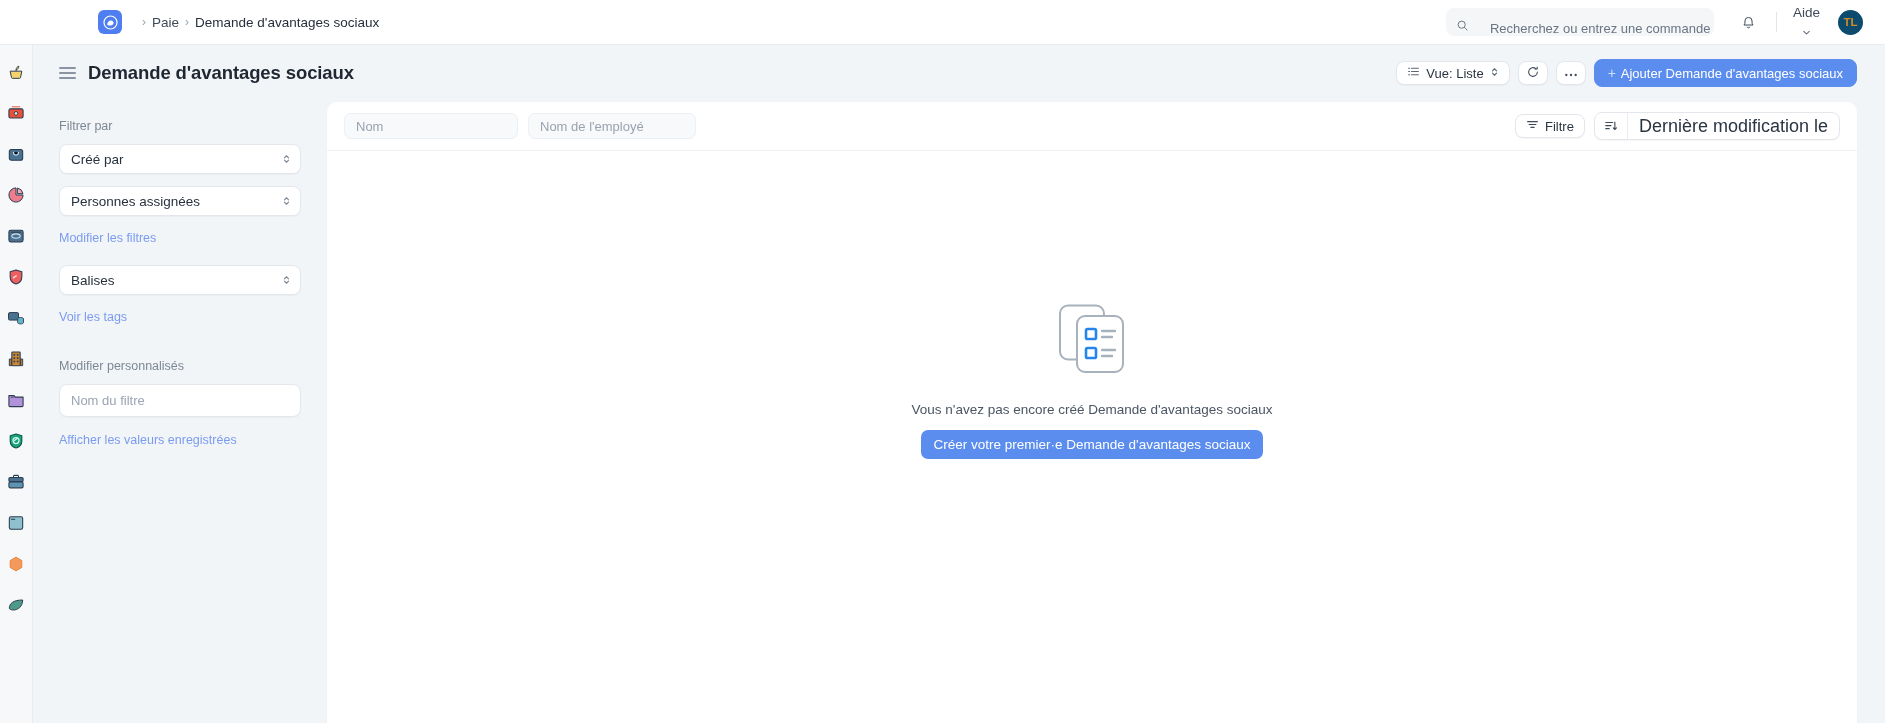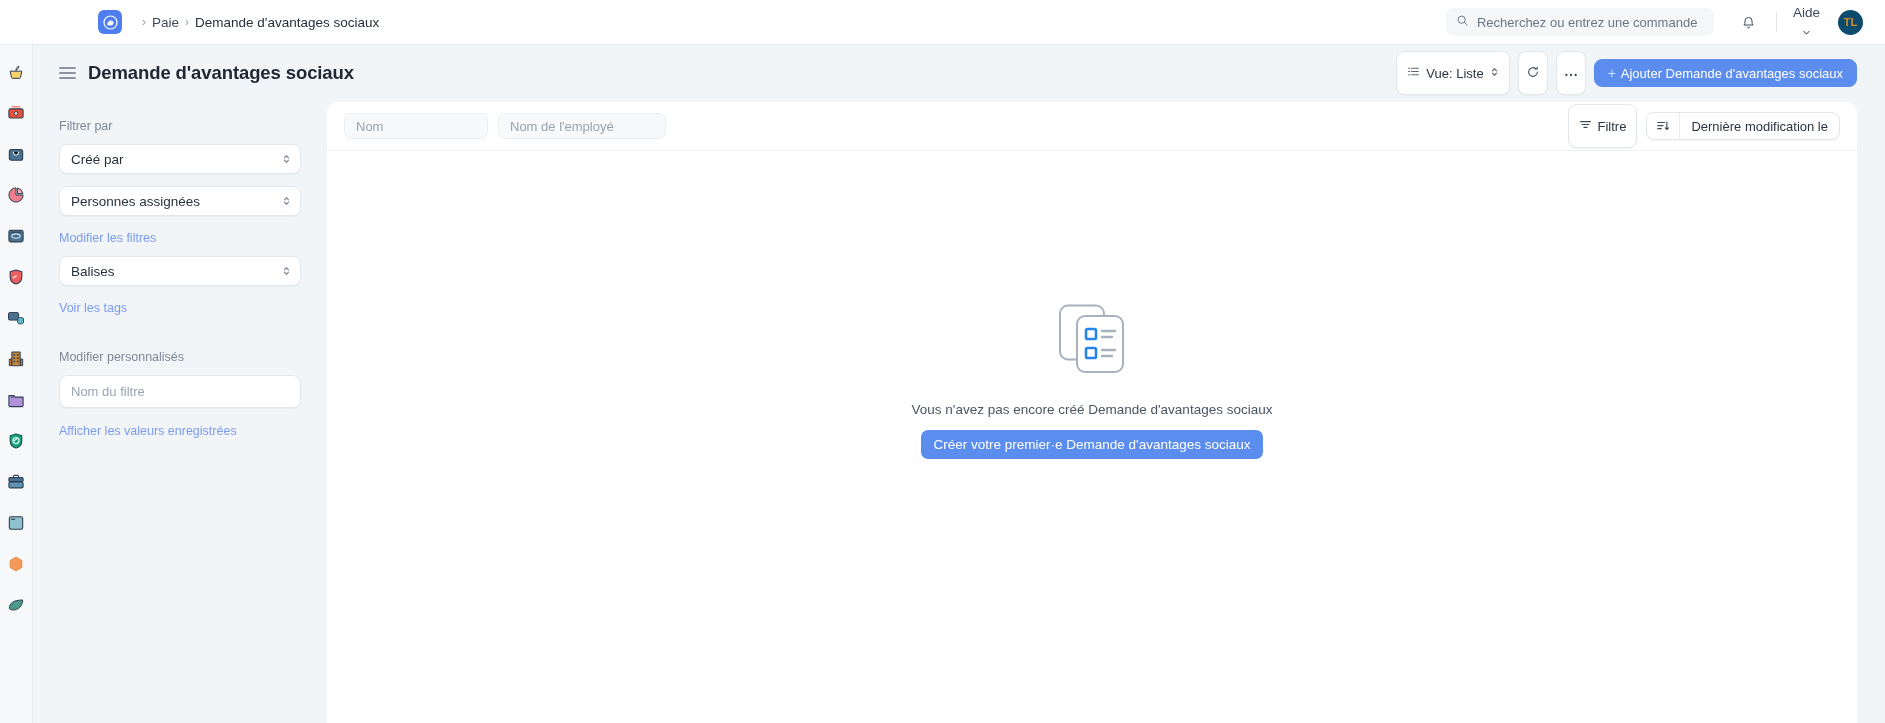--- a/index.html
+++ b/index.html
@@ -26,21 +26,21 @@
     flex: 0 0 24px;
   }
   .breadcrumb { display: flex; align-items: center; margin-left: 14px; font-size: 13.5px; color: #3f4a5a; }
   .bc-sep { color: #9aa4b2; margin: 0 6px; font-size: 12px; }
   .bc-item { color: #3f4a5a; cursor: pointer; white-space: nowrap; }
   .bc-item.current { color: #26303d; }
 
   .nav-right { margin-left: auto; display: flex; align-items: center; gap: 0; }
   .searchbox {
     width: 268px; height: 28px; background: #f4f6f8; border-radius: 8px;
-    display: flex; align-items: center; padding: 0 10px; gap: 8px;
+    display: flex; align-items: flex-end; padding: 0 10px; gap: 21px;
   }
   .searchbox .ph { font-size: 13px; color: #6b7684; white-space: nowrap; }
   .bell-btn { width: 34px; height: 30px; display: flex; align-items: center; justify-content: center; margin-left: 18px; cursor: pointer; }
   .nav-divider { width: 1px; height: 20px; background: #e2e6eb; margin: 0 10px; }
   .help { display: flex; align-items: center; gap: 5px; font-size: 13.5px; color: #3f4a5a; cursor: pointer; padding: 0 6px; flex-direction: column; }
   .avatar {
     width: 25px; height: 25px; border-radius: 50%;
     background: #0c4a6e; color: #d08c22;
     font-size: 11.5px; font-weight: bold;
     display: flex; align-items: center; justify-content: center;
@@ -72,21 +72,21 @@
     display: flex; align-items: center;
     padding: 0 28px 0 26px; gap: 12px;
   }
   .ham { width: 17px; display: flex; flex-direction: column; gap: 3.5px; cursor: pointer; }
   .ham i { display:block; height: 1.8px; background: #8a94a3; border-radius: 2px; }
   .ham i:nth-child(2){ width: 100%; }
   .page-title { font-size: 18.5px; font-weight: bold; color: #1f2733; letter-spacing: -0.1px; white-space: nowrap; }
 
   .head-actions { margin-left: auto; display: flex; align-items: center; gap: 8px; }
   .btn {
-    height: 44px; border-radius: 8px; background: #ffffff;
+    height: 24px; border-radius: 8px; background: #ffffff;
     border: 1px solid #e3e7ec; display: flex; align-items: center;
     gap: 6px; padding: 0 10px; font-size: 13px; color: #2b3542;
     cursor: pointer; white-space: nowrap;
     box-shadow: 0 1px 1px rgba(16,24,40,0.04);
   }
   .btn.icon-only { padding: 0; width: 30px; justify-content: center; }
   .btn-primary {
     height: 28px; border-radius: 8px; background: #5b8def; border: 1px solid #5b8def;
     color: #ffffff; font-size: 13px; display: flex; align-items: center;
     padding: 0 13px; gap: 5px; cursor: pointer; white-space: nowrap;
@@ -104,21 +104,21 @@
   .side-label.spaced { margin-top: 34px; }
   .select {
     height: 30px; width: 100%; background: #ffffff; border: 1px solid #e3e7ec;
     border-radius: 8px; display: flex; align-items: center;
     padding: 0 9px 0 11px; font-size: 13.5px; color: #28313d;
     cursor: pointer; margin-bottom: 12px;
     box-shadow: 0 1px 1px rgba(16,24,40,0.03);
   }
   .select .caret { margin-left: auto; display: flex; flex-direction: column; gap: 2px; }
   .link { font-size: 12.5px; color: #7b9bf0; cursor: pointer; display: inline-block; }
-  .link.mb { margin-bottom: 11px; }
+  .link.mb { margin-bottom: 20px; }
   .text-input {
     height: 33px; width: 100%; background: #ffffff; border: 1px solid #e3e7ec;
     border-radius: 8px; padding: 0 11px; font-size: 13px; color: #28313d;
     outline: none; margin-bottom: 13px;
     box-shadow: 0 1px 1px rgba(16,24,40,0.03);
   }
   .text-input::placeholder { color: #9aa4b2; }
 
   
   .card {
@@ -132,32 +132,32 @@
     height: 49px; flex: 0 0 49px;
     display: flex; align-items: center;
     padding: 0 17px 0 17px; gap: 10px;
     border-bottom: 1px solid #eef1f4;
   }
   .pill-input {
     height: 26px; border-radius: 7px; background: #f7f9fb; border: 1px solid #eceff3;
     padding: 0 11px; font-size: 13px; color: #28313d; outline: none;
   }
   .pill-input::placeholder { color: #99a3b0; }
-  .pill-input.w1 { width: 144px; }
+  .pill-input.w1 { width: 174px; }
   .pill-input.w2 { width: 168px; }
 
   .toolbar-right { margin-left: auto; display: flex; align-items: center; gap: 9px; }
   .sort-group {
     height: 28px; display: flex; align-items: center;
     border: 1px solid #e3e7ec; border-radius: 8px; background: #fff;
     box-shadow: 0 1px 1px rgba(16,24,40,0.04); overflow: hidden;
   }
   .sort-group .sg-icon { width: 32px; height: 100%; display: flex; align-items: center; justify-content: center; cursor: pointer; }
   .sort-group .sg-sep { width: 1px; height: 100%; background: #e9edf1; }
-  .sort-group .sg-label { padding: 0 11px; font-size: 13px; color: #2b3542; cursor: pointer; white-space: nowrap; }
+  .sort-group .sg-label { padding: 0 11px; font-size: 18px; color: #2b3542; cursor: pointer; white-space: nowrap; }
 
   .card-body { flex: 1; display: flex; flex-direction: column; align-items: center; min-height: 0; text-align: center; }
   .empty-wrap { margin-top: 152px; display: flex; flex-direction: column; align-items: center; }
   .empty-text { font-size: 13.5px; color: #4a5563; margin-top: 23px; }
   .empty-cta {
     margin-top: 13px; height: 29px; border-radius: 7px; background: #5b8def;
     color: #ffffff; font-size: 13.5px; display: flex; align-items: center;
     padding: 0 13px; cursor: pointer; white-space: nowrap;
   }
 </style>

